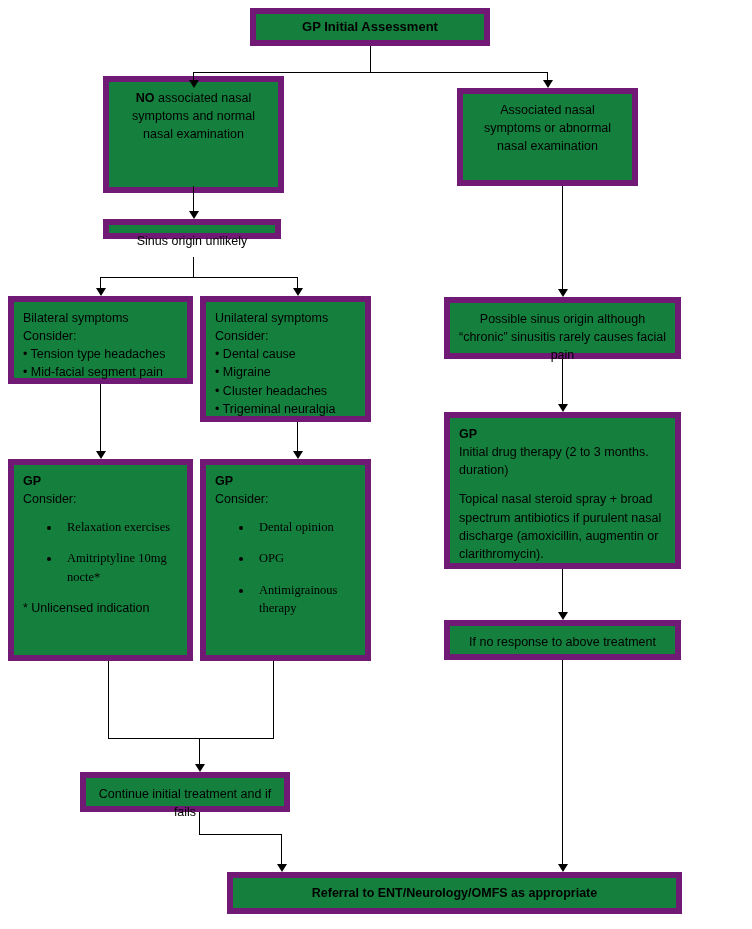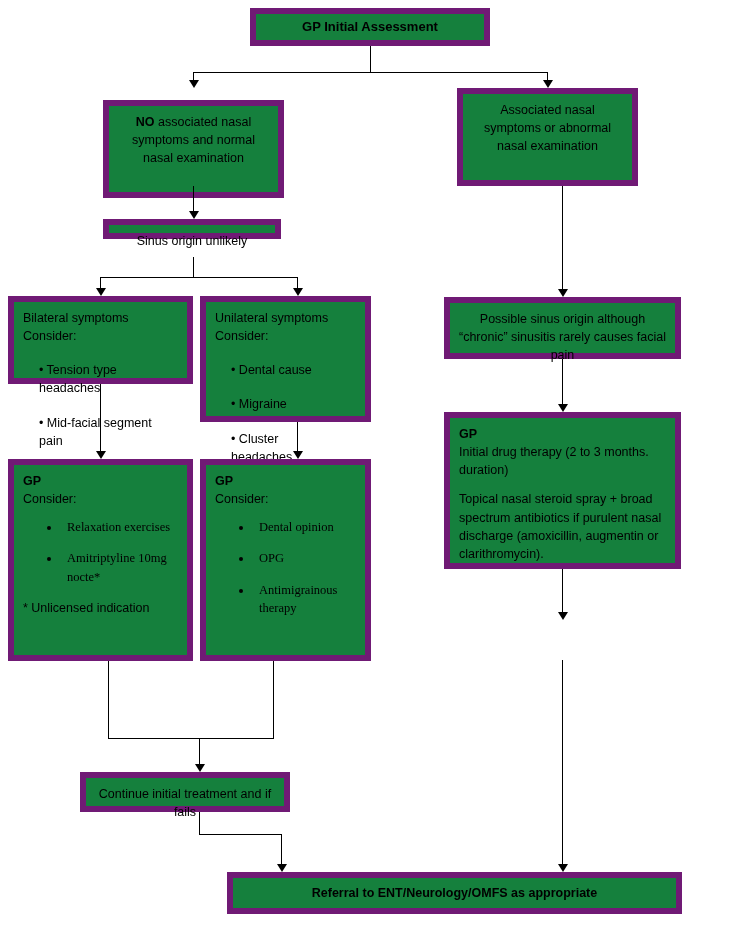--- a/index.html
+++ b/index.html
@@ -57,21 +57,21 @@
     border-left: 5px solid transparent;
     border-right: 5px solid transparent;
     border-top: 8px solid #000000;
   }
   ul.bullets {
     margin: 0;
     padding: 0;
     list-style: none;
   }
   ul.bullets li {
-    margin: 16px;
+    margin: 0;
     padding: 0;
   }
   ul.dots {
     margin: 10px 0 0 0;
     padding-left: 38px;
     list-style: disc;
     font-family: Liberation Serif, serif;
   }
   ul.dots li {
     margin: 0 0 13px 0;
@@ -83,21 +83,21 @@
 </style>
 </head>
 <body>
 
 <div id="canvas">
 
   <div class="node title-node" style="left:250px; top:8px; width:240px; height:38px;">
     <span>GP Initial Assessment</span>
   </div>
 
-  <div class="node center" style="left:103px; top:100px; width:181px; height:98px;">
+  <div class="node center" style="left:103px; top:76px; width:181px; height:117px;">
     <div class="body">
       <span class="bold-lead">NO</span><span> associated nasal symptoms and normal nasal examination</span>
     </div>
   </div>
 
   <div class="node center" style="left:457px; top:88px; width:181px; height:98px;">
     <div class="body">Associated nasal symptoms or abnormal nasal examination</div>
   </div>
 
   <div class="node center" style="left:103px; top:219px; width:178px; height:20px;">
@@ -157,20 +157,23 @@
   </div>
 
   <div class="node" style="left:444px; top:412px; width:237px; height:157px;">
     <div class="body">
       <div class="bold-lead">GP</div>
       <p class="para">Initial drug therapy (2 to 3 months. duration)</p>
       <p class="para">Topical nasal steroid spray + broad spectrum antibiotics if purulent nasal discharge (amoxicillin, augmentin or clarithromycin).</p>
     </div>
   </div>
 
+  <div class="node center" style="left:444px; top:620px; width:237px; height:40px;">
+    <div class="body">If no response to above treatment</div>
+  </div>
 
   <div class="node center" style="left:80px; top:772px; width:210px; height:40px;">
     <div class="body">Continue initial treatment and if fails</div>
   </div>
 
   <div class="node center title-node" style="left:227px; top:872px; width:455px; height:42px; font-size:12.5px;">
     <span>Referral to ENT/Neurology/OMFS as appropriate</span>
   </div>
 
   <div class="line vline" style="left:370px; top:46px; height:26px;"></div>

